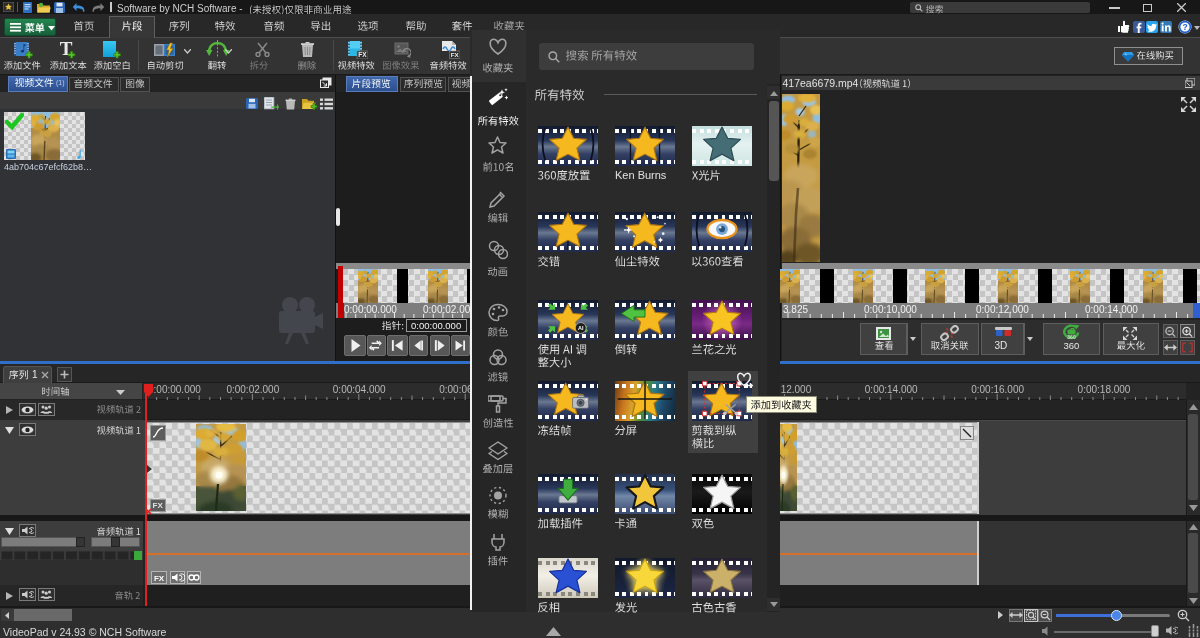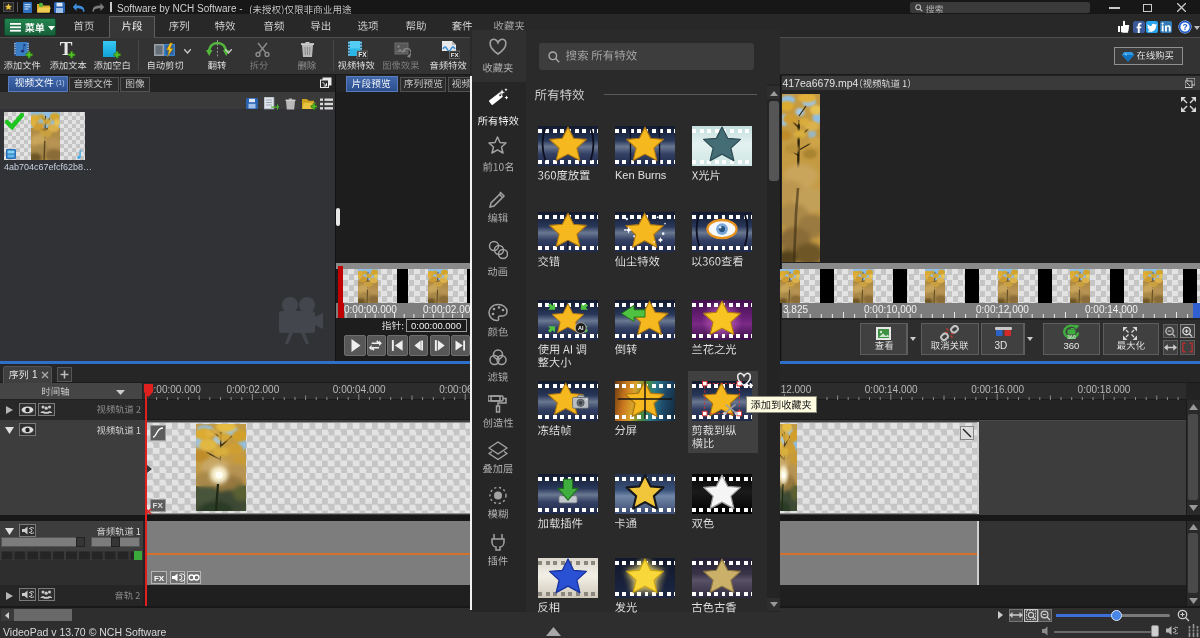--- a/index.html
+++ b/index.html
@@ -1120,21 +1120,21 @@
 <div style="position:absolute;left:1056px;top:613.5px;width:114px;height:3px;background:#7a7a7a;border-radius:1.5px"></div>
 <div style="position:absolute;left:1056px;top:613.5px;width:60px;height:3px;background:#3f6fd8"></div>
 <div style="position:absolute;left:1111px;top:609.5px;width:11px;height:11px;border-radius:50%;background:#4a86e8;border:1.5px solid #dce6f8"></div>
 <svg style="position:absolute;left:1177px;top:608.5px;" width="14" height="14" viewBox="0 0 14 14">
     <circle cx="5.5" cy="5.5" r="4.2" fill="none" stroke="#ccc" stroke-width="1.3"></circle>
     <line x1="8.5" y1="8.5" x2="12" y2="12" stroke="#ccc" stroke-width="1.3"></line>
     <line x1="3.4" y1="5.5" x2="7.6" y2="5.5" stroke="#ccc" stroke-width="1.1"></line>
     <line x1="5.5" y1="3.4" x2="5.5" y2="7.6" stroke="#ccc" stroke-width="1.1"></line>
   </svg>
 <div style="position:absolute;left:0px;top:622px;width:1200px;height:16px;background:#2e2e2e"></div>
-<div style="position:absolute;left:3px;top:626.5px;font-size:10.5px;color:#d8d8d8;white-space:nowrap;line-height:1;">VideoPad v 13.70 © NCH Software</div>
+<div style="position:absolute;left:3px;top:626.5px;font-size:10.5px;color:#d8d8d8;white-space:nowrap;line-height:1;">VideoPad v 24.93 © NCH Software</div>
 <svg style="position:absolute;left:546px;top:627px;" width="15" height="9" viewBox="0 0 15 9">
     <path d="M7.5,0 L15,9 0,9 Z" fill="#a8a8a8"></path>
   </svg>
 <svg style="position:absolute;left:1042px;top:626px;" width="9" height="10" viewBox="0 0 9 10">
     <path d="M0,3 L2.5,3 5.5,0.5 5.5,9.5 2.5,7 0,7 Z" fill="#8a8a8a"></path>
   </svg>
 <div style="position:absolute;left:1054px;top:630.5px;width:104px;height:2px;background:#6a6a6a"></div>
 <div style="position:absolute;left:1151px;top:624.5px;width:8px;height:12px;background:#cfcfcf;border-radius:2px;border:1px solid #888"></div>
 <svg style="position:absolute;left:1166px;top:625px;" width="12" height="11" viewBox="0 0 12 11">
     <path d="M0,3.5 L2.5,3.5 5.5,1 5.5,10 2.5,7.5 0,7.5 Z" fill="#b5b5b5"></path>

